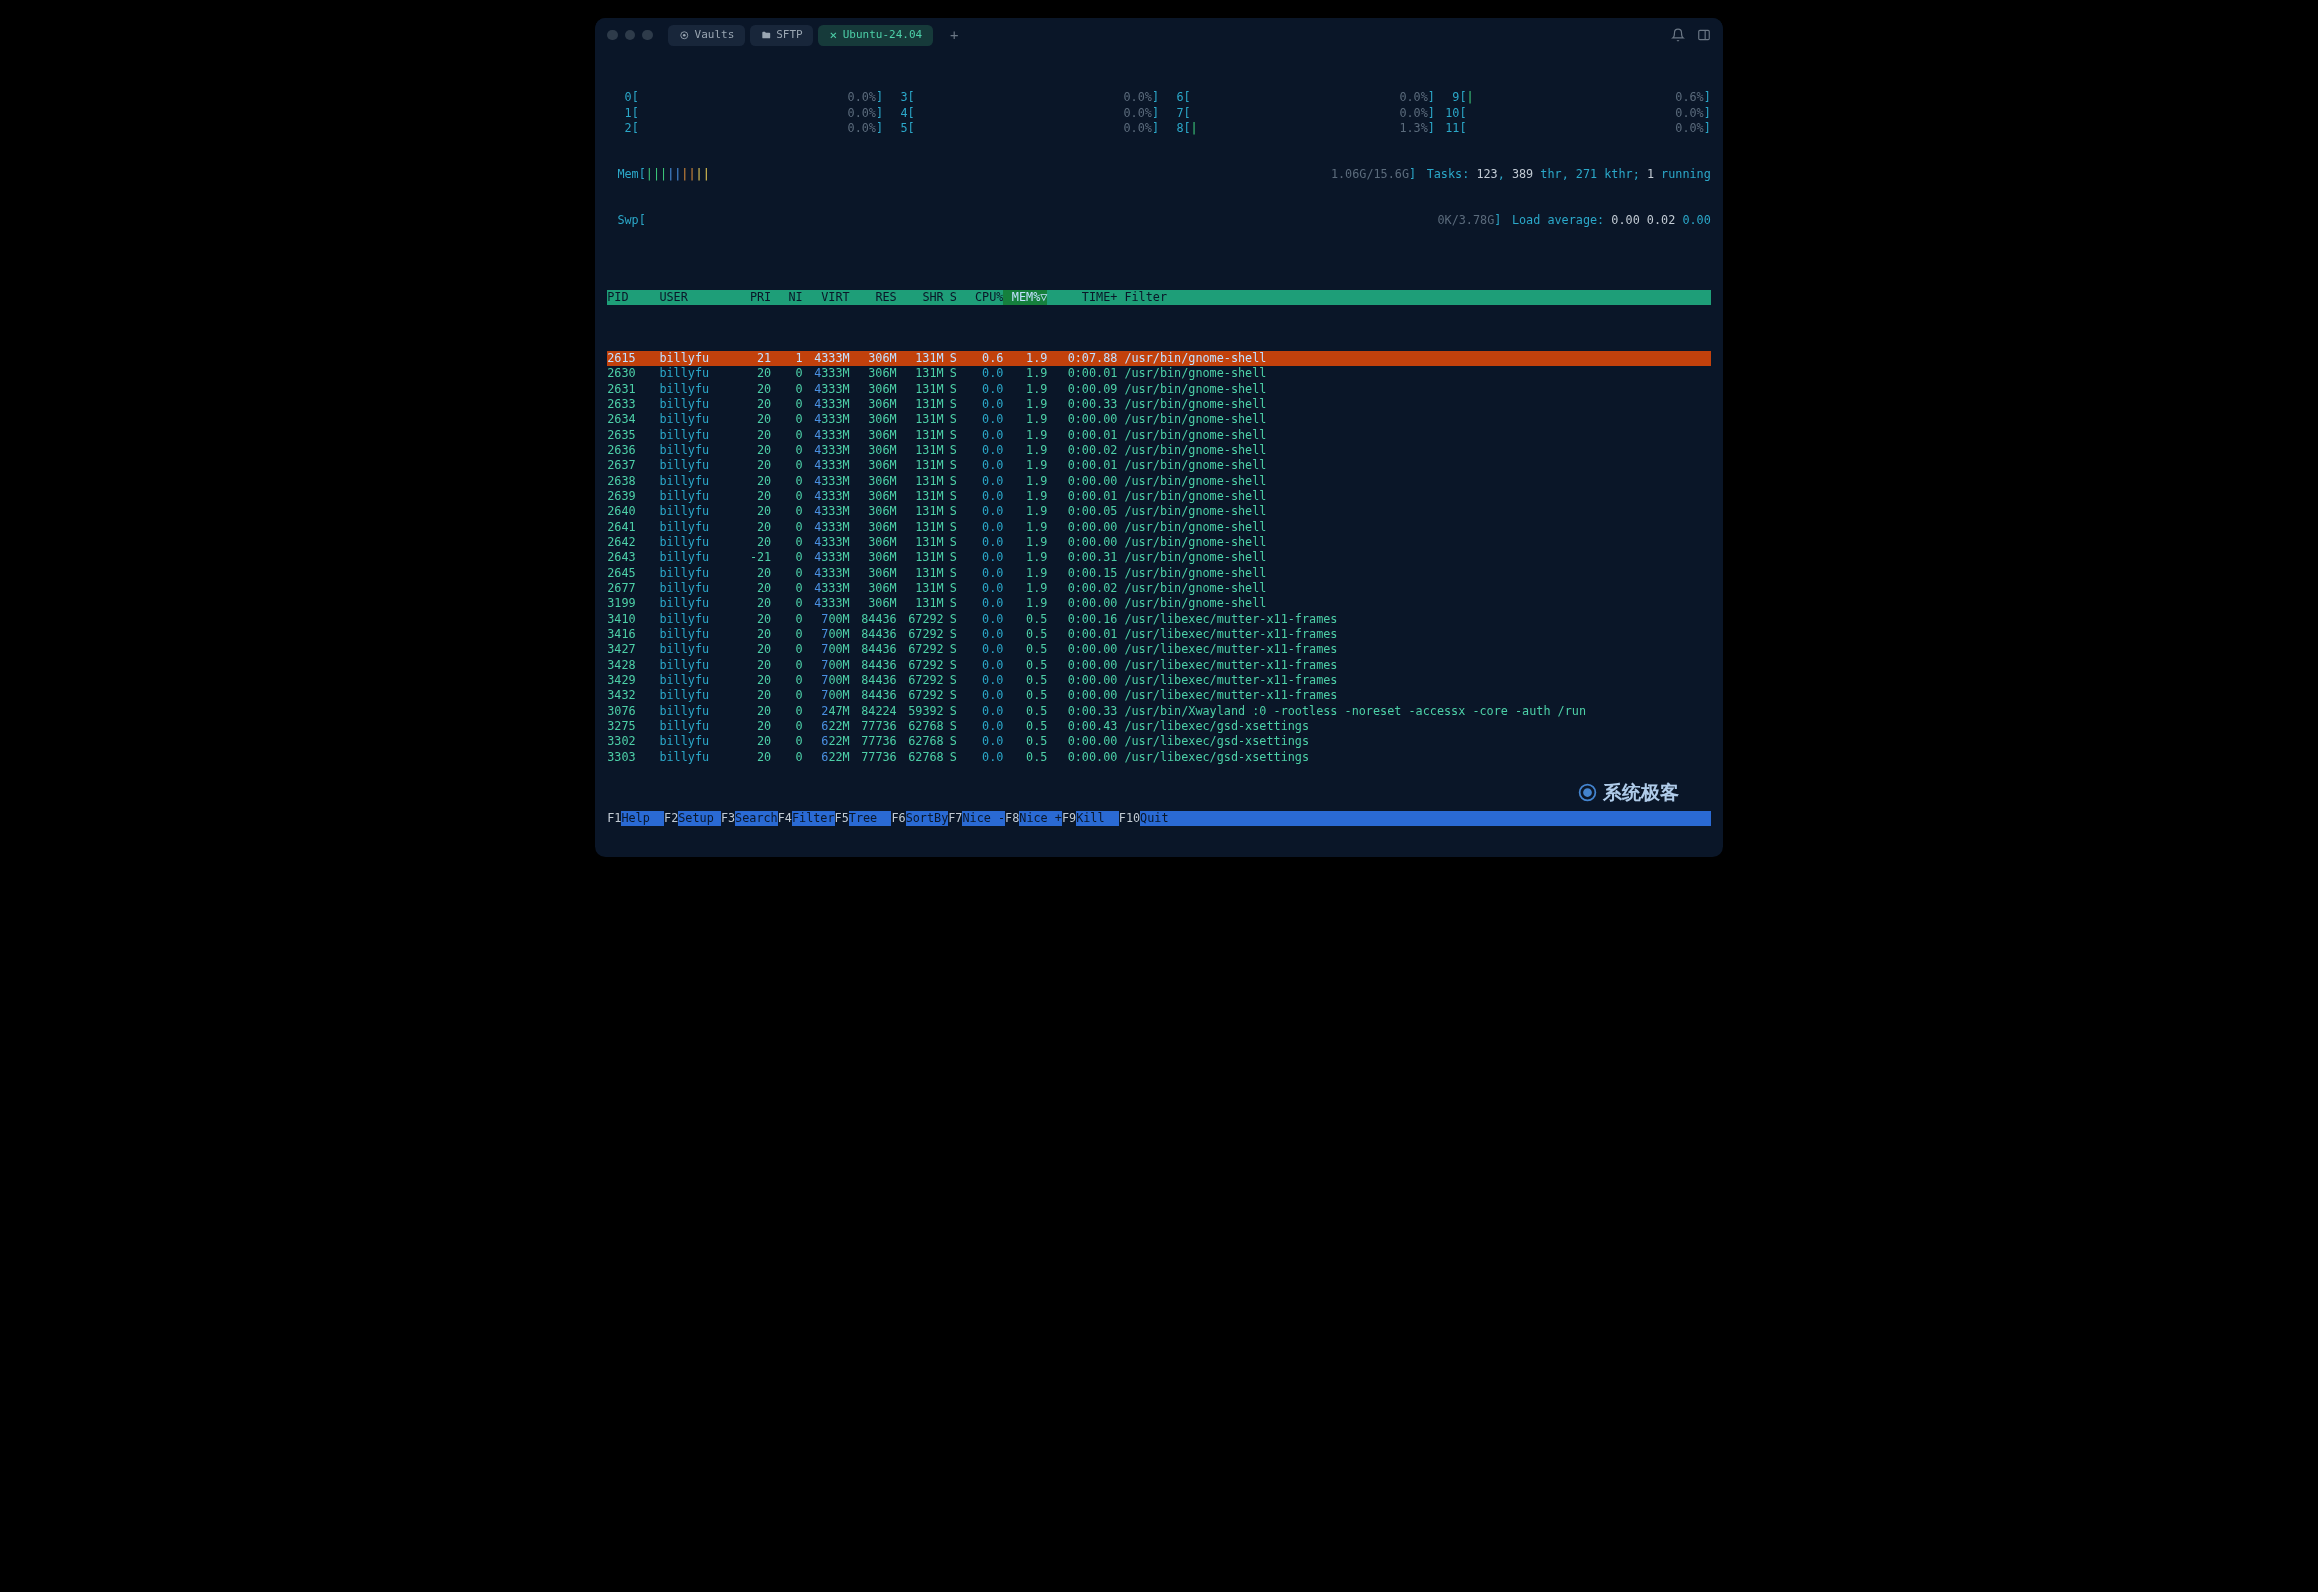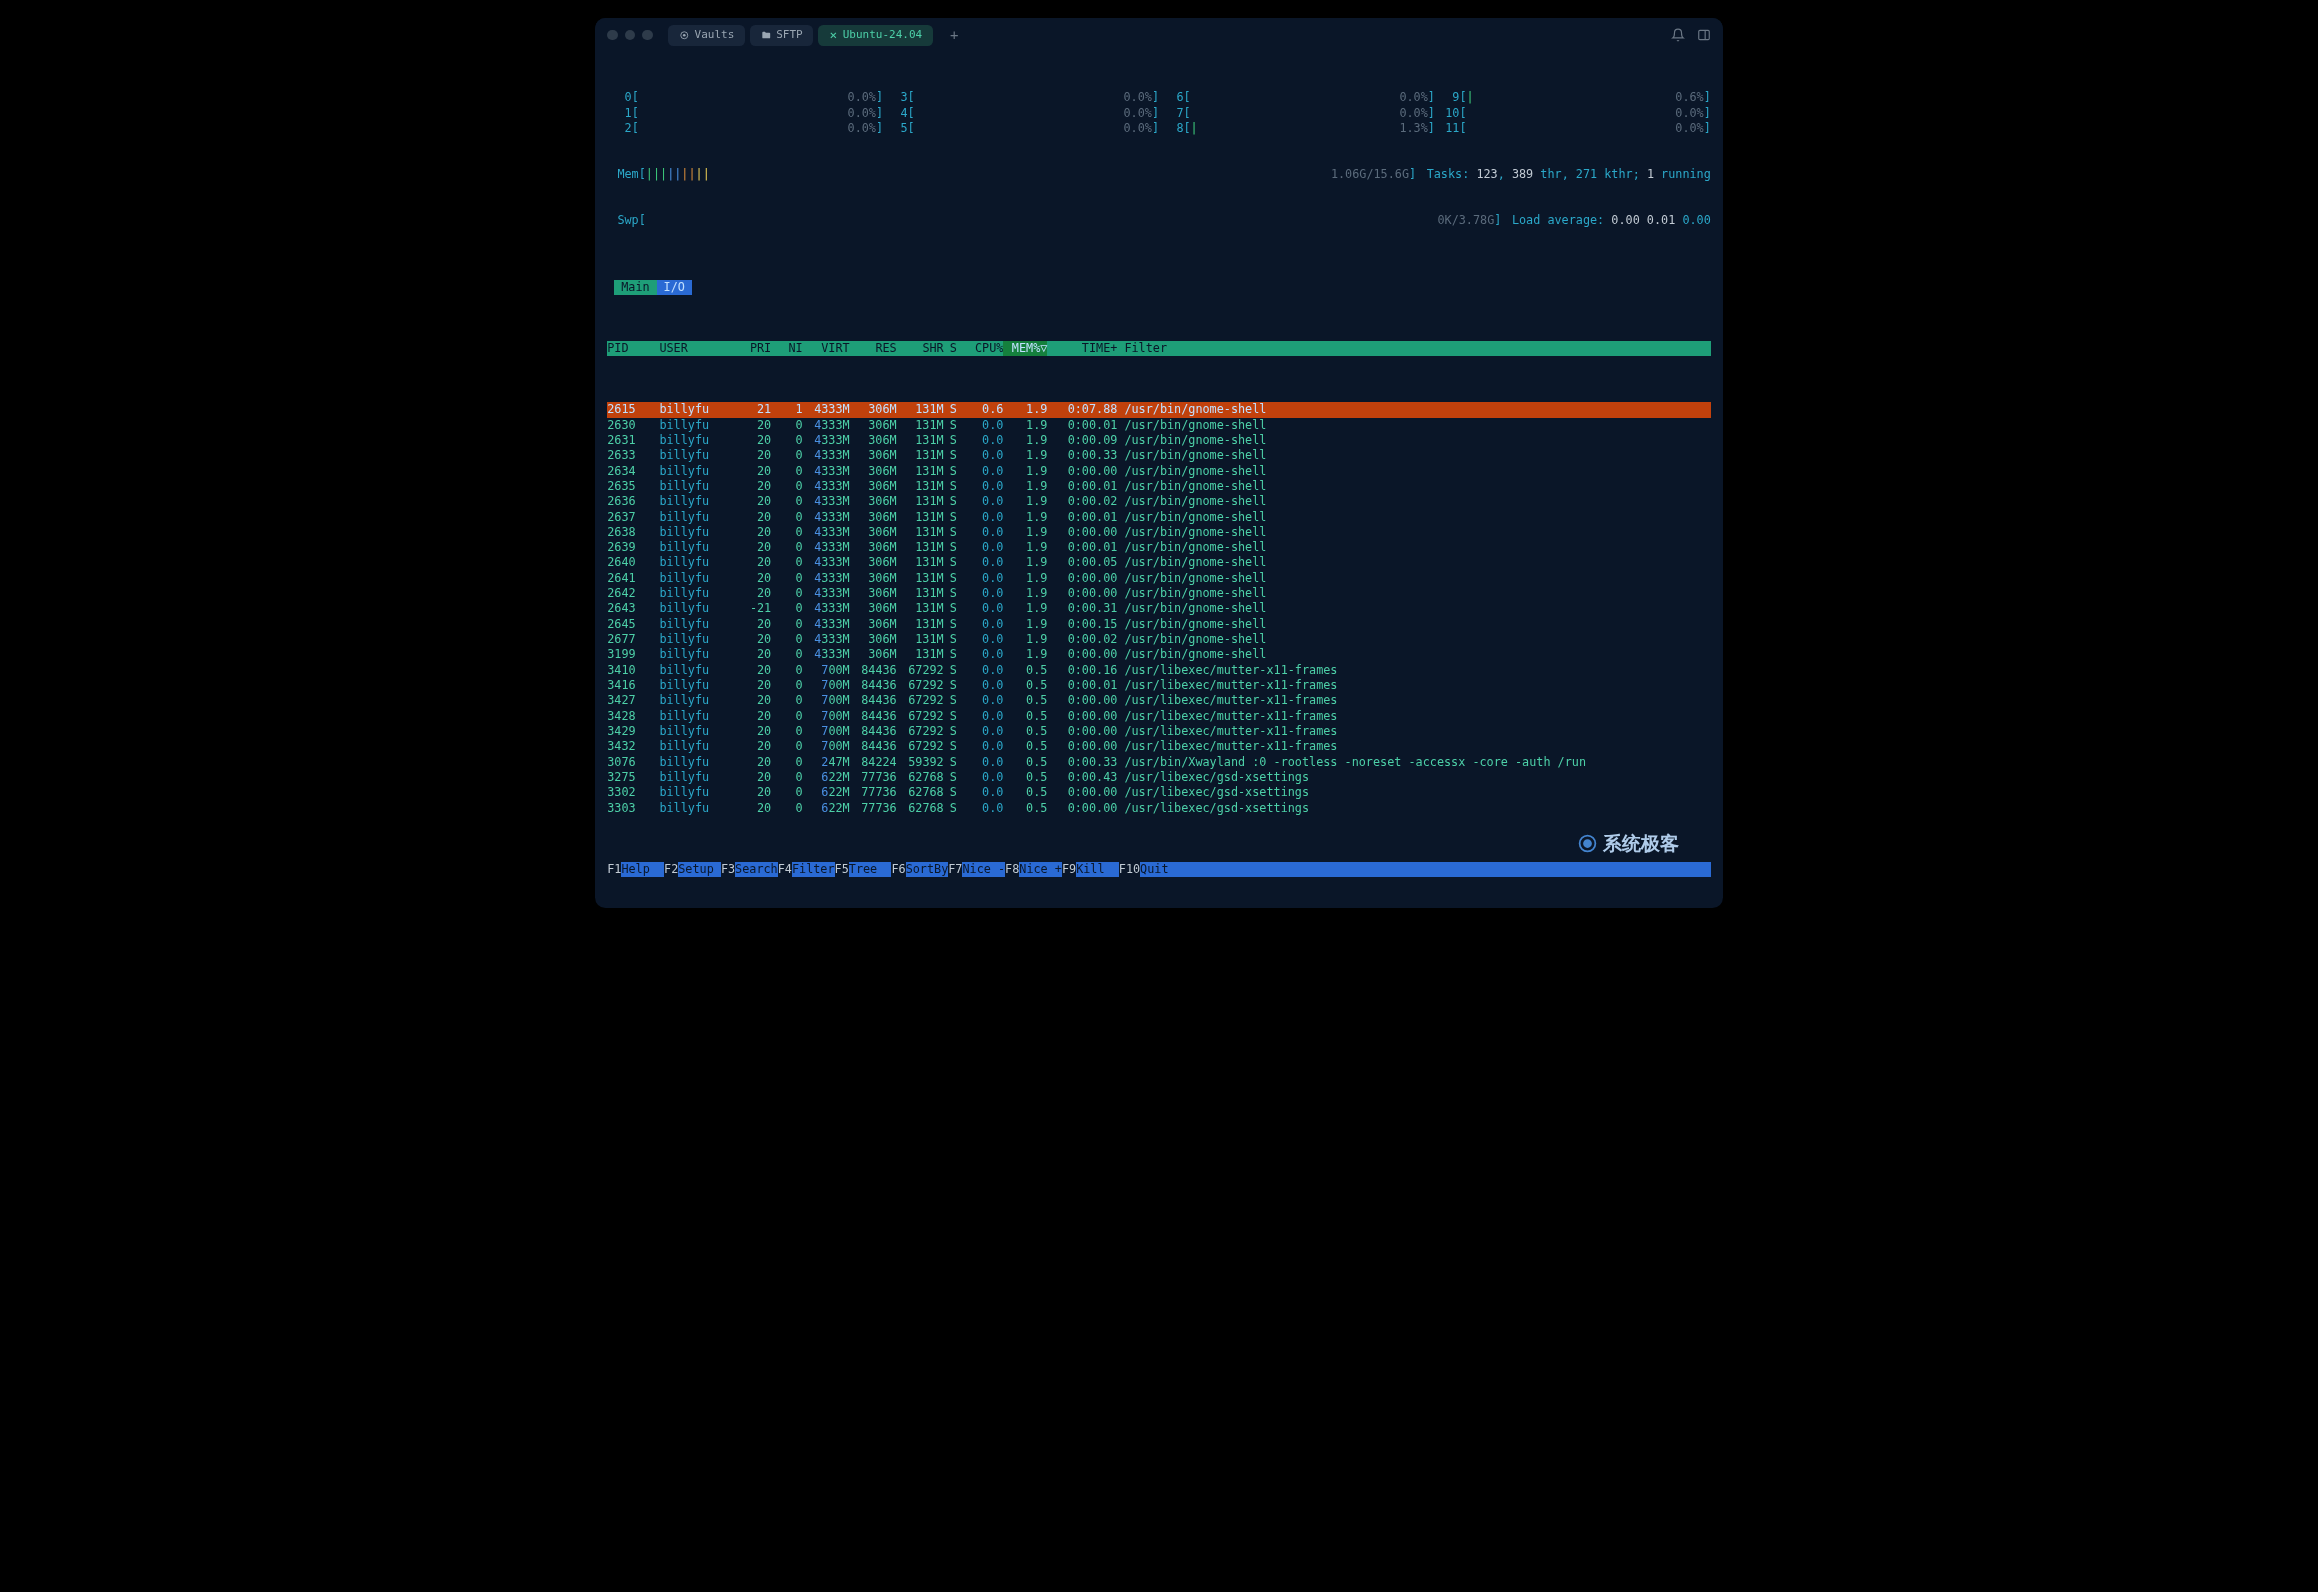--- a/index.html
+++ b/index.html
@@ -142,28 +142,23 @@
     <div class="terminal">
       <div id="meters-host"><div class="row"><span style="flex: 1 1 0%; display: flex;"><span class="cyan" style="width:24.5px;text-align:right">0</span><span class="bracket-l">[</span><span class="green-bar"></span><span style="flex:1"></span><span class="dim">0.0%</span><span class="bracket-r">]</span></span><span style="flex: 1 1 0%; display: flex;"><span class="cyan" style="width:24.5px;text-align:right">3</span><span class="bracket-l">[</span><span class="green-bar"></span><span style="flex:1"></span><span class="dim">0.0%</span><span class="bracket-r">]</span></span><span style="flex: 1 1 0%; display: flex;"><span class="cyan" style="width:24.5px;text-align:right">6</span><span class="bracket-l">[</span><span class="green-bar"></span><span style="flex:1"></span><span class="dim">0.0%</span><span class="bracket-r">]</span></span><span style="flex: 1 1 0%; display: flex;"><span class="cyan" style="width:24.5px;text-align:right">9</span><span class="bracket-l">[</span><span class="green-bar">|</span><span style="flex:1"></span><span class="dim">0.6%</span><span class="bracket-r">]</span></span></div><div class="row"><span style="flex: 1 1 0%; display: flex;"><span class="cyan" style="width:24.5px;text-align:right">1</span><span class="bracket-l">[</span><span class="green-bar"></span><span style="flex:1"></span><span class="dim">0.0%</span><span class="bracket-r">]</span></span><span style="flex: 1 1 0%; display: flex;"><span class="cyan" style="width:24.5px;text-align:right">4</span><span class="bracket-l">[</span><span class="green-bar"></span><span style="flex:1"></span><span class="dim">0.0%</span><span class="bracket-r">]</span></span><span style="flex: 1 1 0%; display: flex;"><span class="cyan" style="width:24.5px;text-align:right">7</span><span class="bracket-l">[</span><span class="green-bar"></span><span style="flex:1"></span><span class="dim">0.0%</span><span class="bracket-r">]</span></span><span style="flex: 1 1 0%; display: flex;"><span class="cyan" style="width:24.5px;text-align:right">10</span><span class="bracket-l">[</span><span class="green-bar"></span><span style="flex:1"></span><span class="dim">0.0%</span><span class="bracket-r">]</span></span></div><div class="row"><span style="flex: 1 1 0%; display: flex;"><span class="cyan" style="width:24.5px;text-align:right">2</span><span class="bracket-l">[</span><span class="green-bar"></span><span style="flex:1"></span><span class="dim">0.0%</span><span class="bracket-r">]</span></span><span style="flex: 1 1 0%; display: flex;"><span class="cyan" style="width:24.5px;text-align:right">5</span><span class="bracket-l">[</span><span class="green-bar"></span><span style="flex:1"></span><span class="dim">0.0%</span><span class="bracket-r">]</span></span><span style="flex: 1 1 0%; display: flex;"><span class="cyan" style="width:24.5px;text-align:right">8</span><span class="bracket-l">[</span><span class="green-bar">|</span><span style="flex:1"></span><span class="dim">1.3%</span><span class="bracket-r">]</span></span><span style="flex: 1 1 0%; display: flex;"><span class="cyan" style="width:24.5px;text-align:right">11</span><span class="bracket-l">[</span><span class="green-bar"></span><span style="flex:1"></span><span class="dim">0.0%</span><span class="bracket-r">]</span></span></div></div>
       <div class="row">
         <span class="cyan" style="width:31.5px;text-align:right">Mem</span><span class="bracket-l">[</span><span id="mem-bars"><span class="green-bar">|</span><span class="green-bar">|</span><span class="green-bar">|</span><span class="blue">|</span><span class="blue">|</span><span class="orange-bar">|</span><span class="orange-bar">|</span><span class="yellow-bar">|</span><span class="yellow-bar">|</span></span><span style="flex:1"></span><span class="dim">1.06G/15.6G</span><span class="bracket-r">]</span>
         <span style="width:10.5px"></span>
         <span class="cyan">Tasks: </span><span class="white">123</span><span class="cyan">, </span><span class="white">389</span><span class="cyan"> thr, </span><span class="cyan">271 kthr; </span><span class="white">1</span><span class="cyan"> running</span>
       </div>
       <div class="row">
         <span class="cyan" style="width:31.5px;text-align:right">Swp</span><span class="bracket-l">[</span><span style="flex:1"></span><span class="dim">0K/3.78G</span><span class="bracket-r">]</span>
         <span style="width:10.5px"></span>
-        <span class="cyan">Load average: </span><span class="white">0.00</span><span> </span><span class="white">0.01</span><span> </span><span class="cyan">0.00</span>
+        <span class="cyan">Load average: </span><span class="white">0.00</span><span> </span><span class="white">0.02</span><span> </span><span class="cyan">0.00</span>
       </div>
 
-      <div class="tabs-row">
-        <span style="width:7px"></span>
-        <span class="tab-main">Main</span>
-        <span class="tab-io">I/O</span>
-      </div>
 
       <div class="header-row">
         <span class="col-pid">PID</span>
         <span class="col-user">USER</span>
         <span class="col-pri">PRI</span>
         <span class="col-ni">NI</span>
         <span class="col-virt">VIRT</span>
         <span class="col-res">RES</span>
         <span class="col-shr">SHR</span>
         <span class="col-s">S</span>

